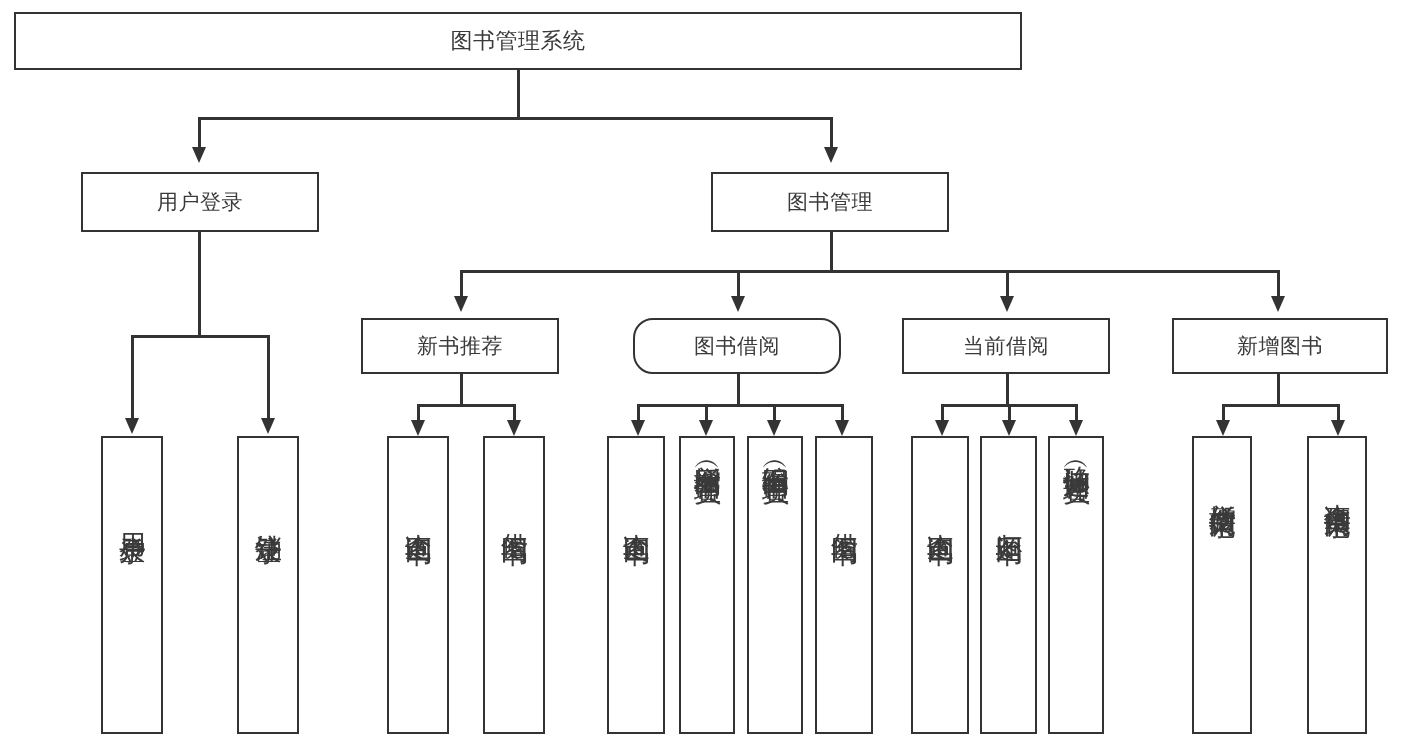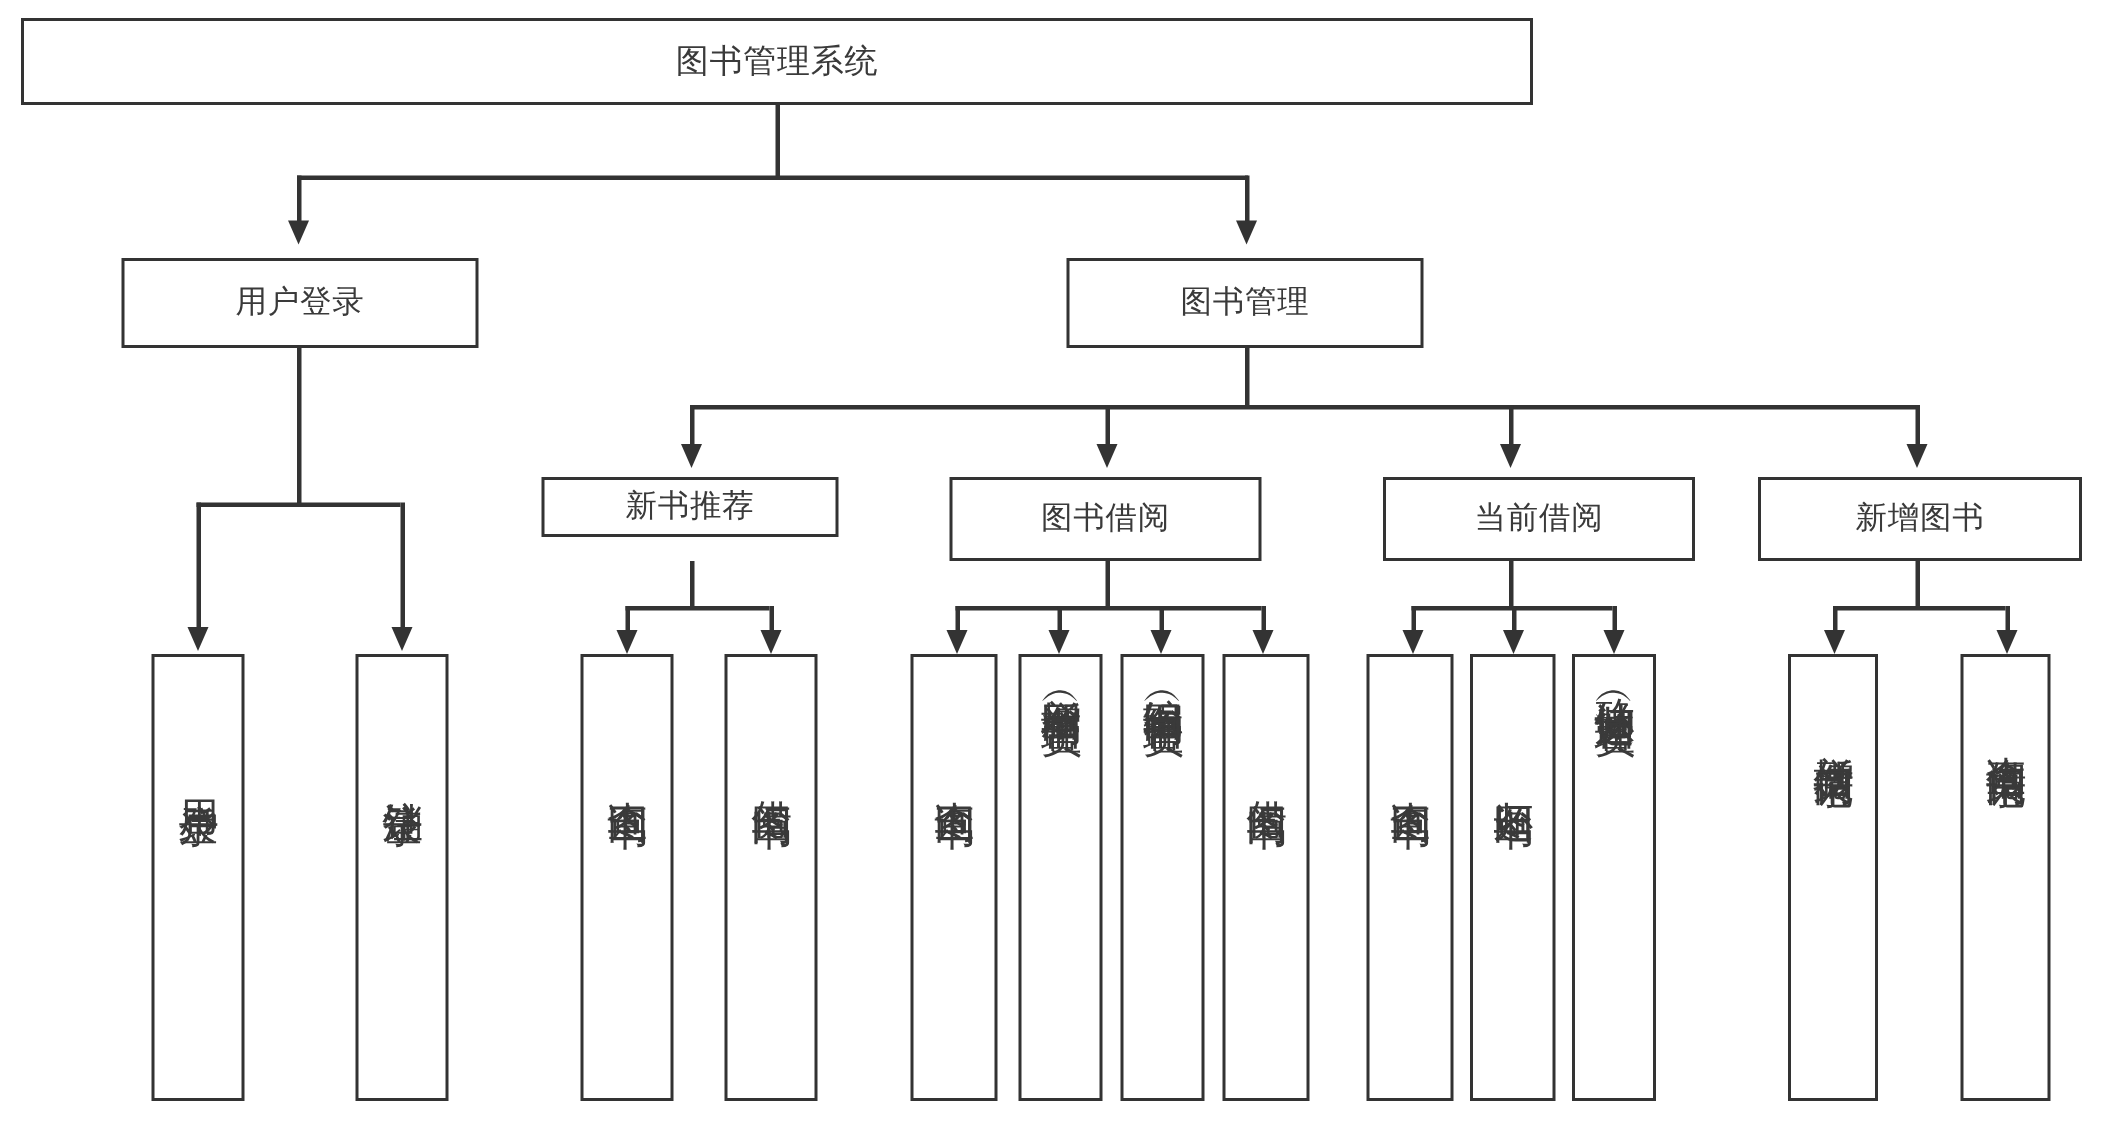--- a/index.html
+++ b/index.html
@@ -120,27 +120,27 @@
 
   <div class="vline" style="left:737px;top:270px;height:28px;"></div>
   <div class="arrow" style="left:731px;top:296px;"></div>
 
   <div class="vline" style="left:1006px;top:270px;height:28px;"></div>
   <div class="arrow" style="left:1000px;top:296px;"></div>
 
   <div class="vline" style="left:1277px;top:270px;height:28px;"></div>
   <div class="arrow" style="left:1271px;top:296px;"></div>
 
-  <div class="node lvl2" style="left:361px;top:318px;width:198px;height:40px;">
+  <div class="node lvl2" style="left:361px;top:318px;width:198px;height:56px;">
     <span class="lbl">新书推荐</span>
   </div>
-  <div class="node lvl2" style="left:633px;top:318px;width:208px;height:56px;">
+  <div class="node lvl2" style="left:633px;top:318px;width:208px;height:56px;border-radius:20px;">
     <span class="lbl">图书借阅</span>
   </div>
-  <div class="node lvl2" style="left:902px;top:318px;width:208px;height:56px;margin-left:20px;">
+  <div class="node lvl2" style="left:902px;top:318px;width:208px;height:56px;">
     <span class="lbl">当前借阅</span>
   </div>
   <div class="node lvl2" style="left:1172px;top:318px;width:216px;height:56px;">
     <span class="lbl">新增图书</span>
   </div>
 
   <div class="vline" style="left:460px;top:374px;height:32px;"></div>
   <div class="hline" style="left:417px;top:404px;width:96px;"></div>
   <div class="vline" style="left:417px;top:404px;height:18px;"></div>
   <div class="arrow" style="left:411px;top:420px;"></div>

